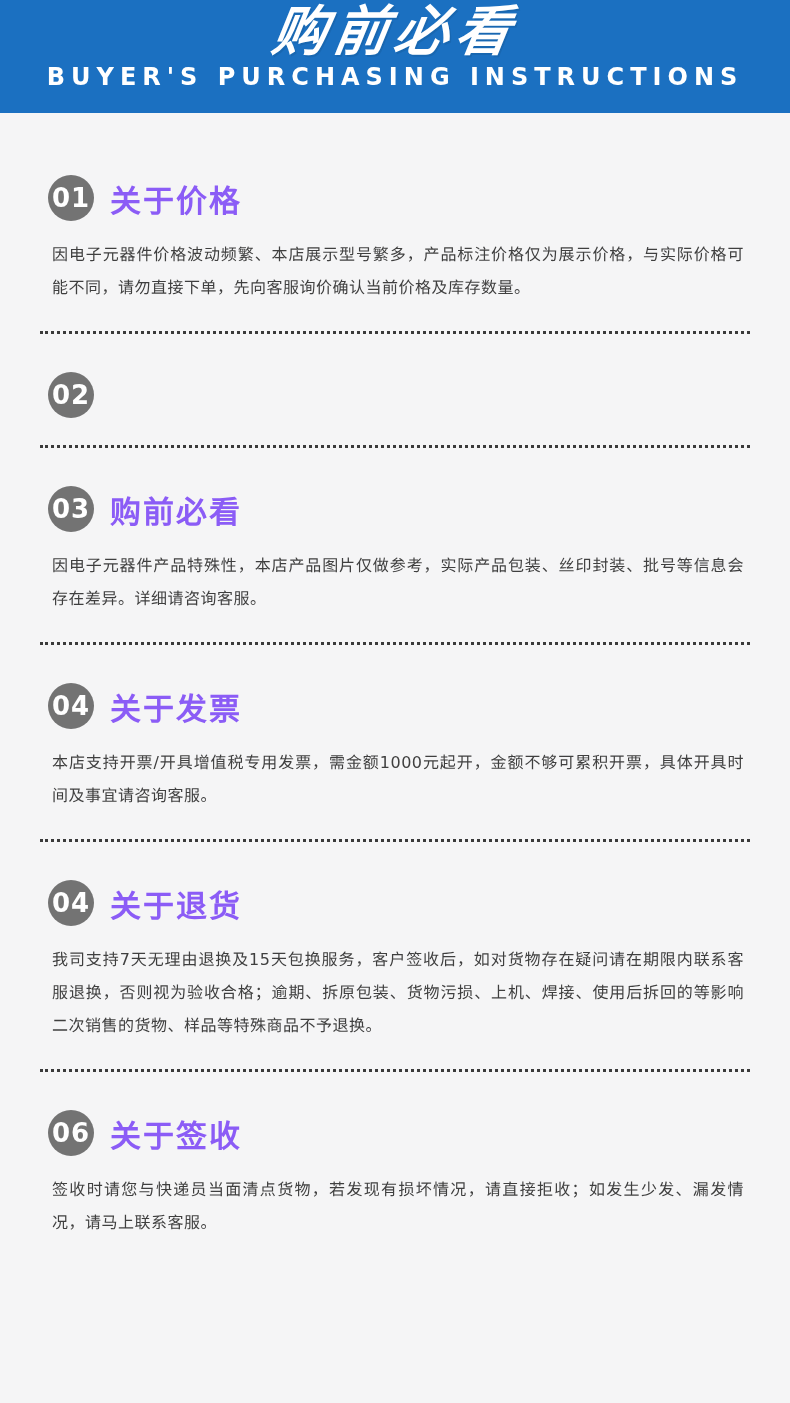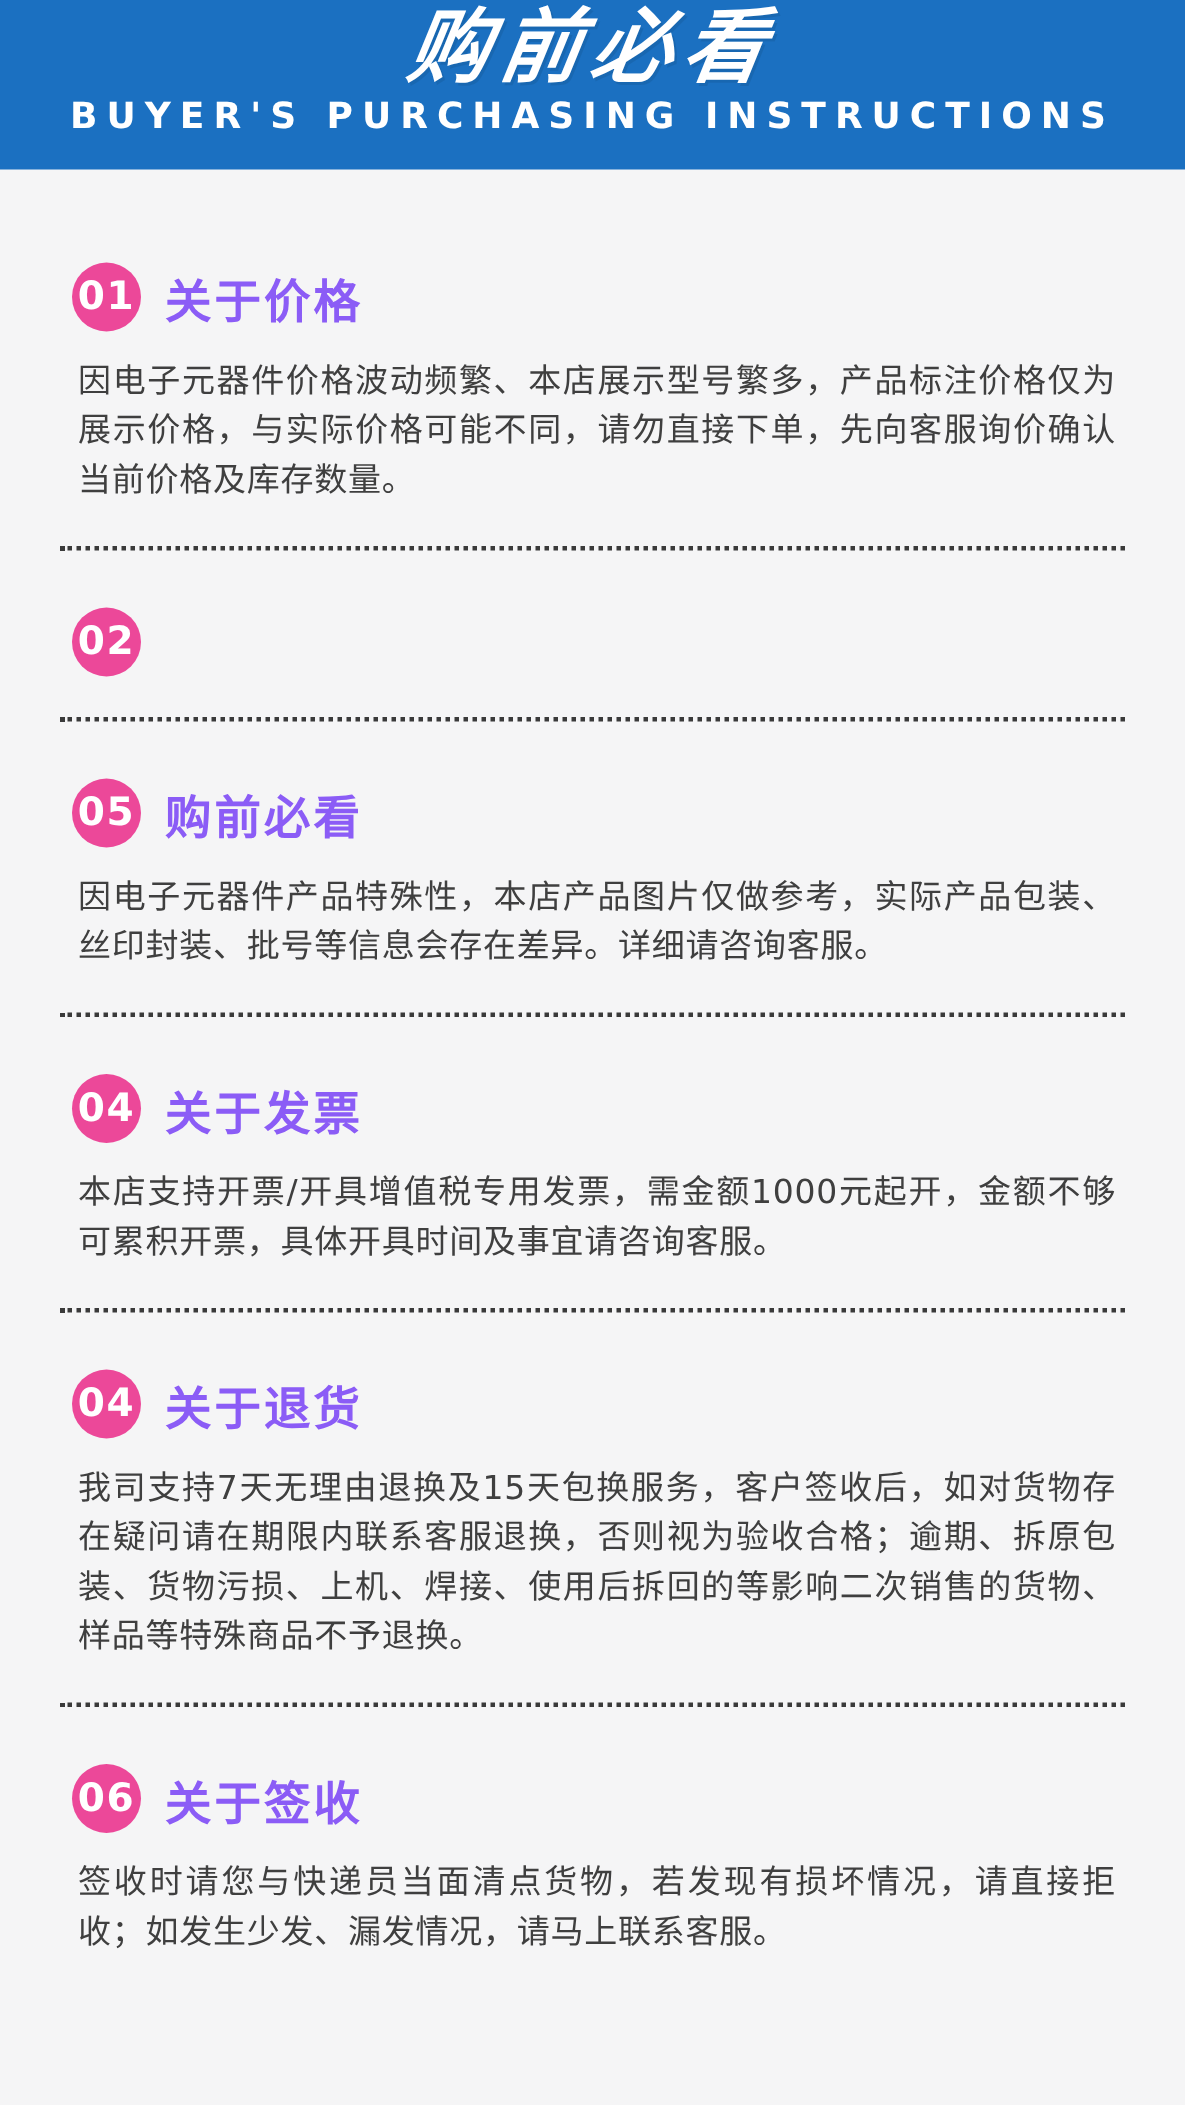--- a/index.html
+++ b/index.html
@@ -54,39 +54,39 @@
   }
   .sec-head.first {
     margin-top: 62px;
   }
   .badge {
     flex: 0 0 auto;
     width: 46px;
     height: 46px;
     margin-left: 8px;
     border-radius: 50%;
-    background: #ec4899;
+    background: #737373;
     color: #ffffff;
     font-size: 26px;
     font-weight: bold;
     display: flex;
     align-items: center;
     justify-content: center;
     letter-spacing: 1px;
   }
   .sec-title {
     margin: 0 0 0 16px;
     font-size: 31px;
     font-weight: bold;
     color: #8b5cf6;
     letter-spacing: 2px;
   }
   .sec-body {
     margin: 17px 6px 0 12px;
-    font-size: 22px;
+    font-size: 16px;
     line-height: 33px;
     color: #3f3f3f;
     letter-spacing: 0.5px;
     text-align: justify;
   }
   .divider {
     margin-top: 27px;
     height: 0;
     border-bottom: 3px dotted #3a3a3a;
   }
@@ -112,21 +112,21 @@
 
   <section>
     <div class="sec-head">
       <span class="badge">02</span>
     </div>
     <div class="divider"></div>
   </section>
 
   <section>
     <div class="sec-head">
-      <span class="badge">05</span>
+      <span class="badge">03</span>
       <h2 class="sec-title">购前必看</h2>
     </div>
     <p class="sec-body">因电子元器件产品特殊性，本店产品图片仅做参考，实际产品包装、丝印封装、批号等信息会存在差异。详细请咨询客服。</p>
     <div class="divider"></div>
   </section>
 
   <section>
     <div class="sec-head">
       <span class="badge">04</span>
       <h2 class="sec-title">关于发票</h2>

